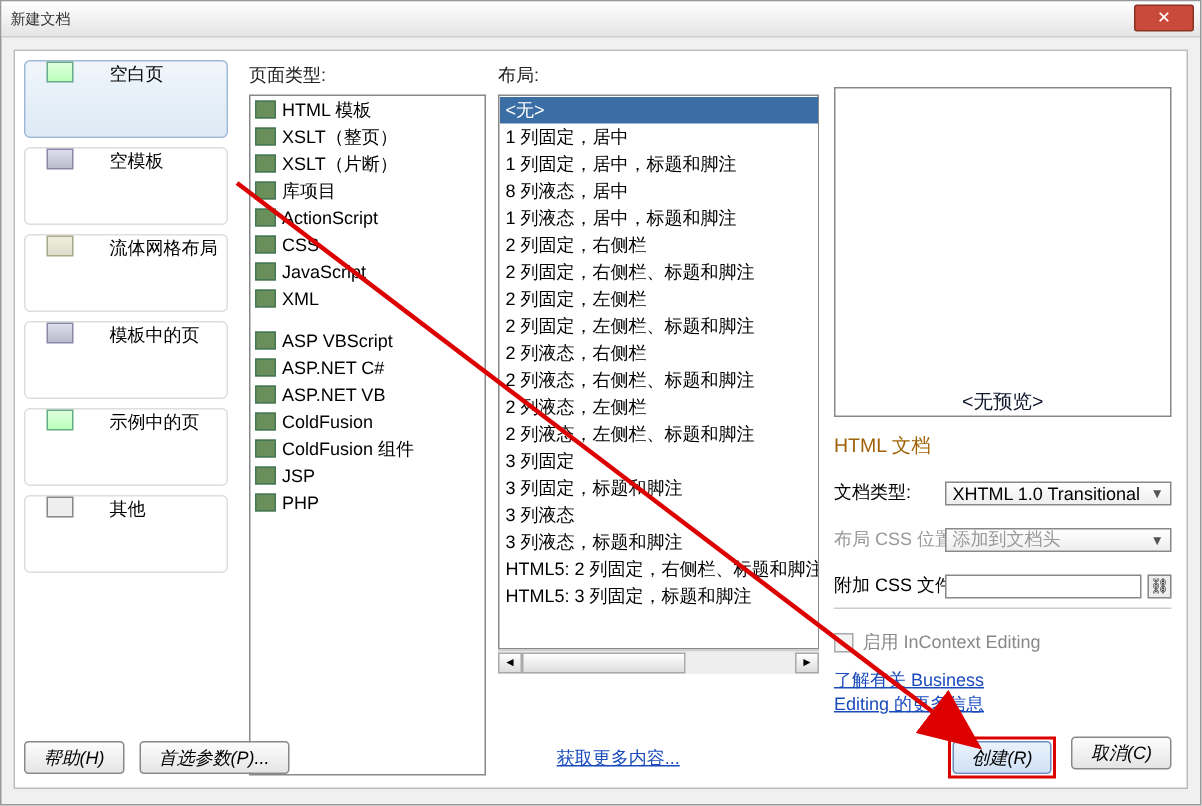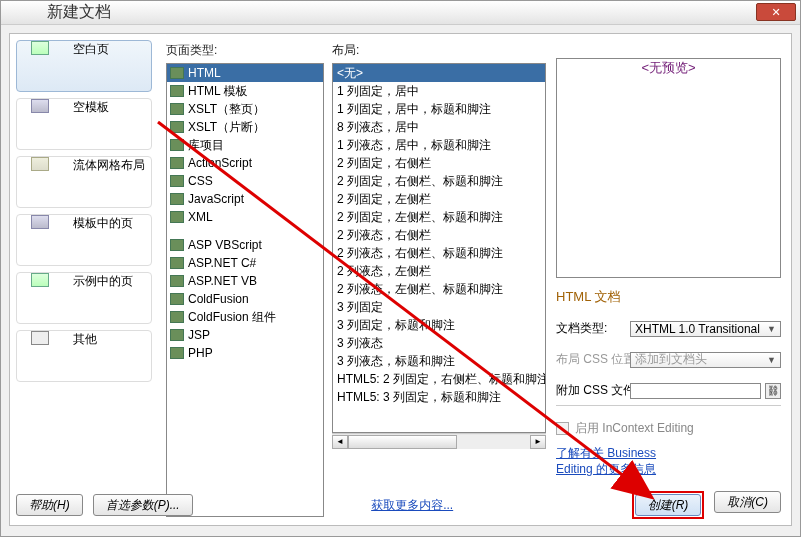--- a/index.html
+++ b/index.html
@@ -1,19 +1,19 @@
 <!DOCTYPE html>
 <html><head>
 <meta charset="utf-8">
 <style>
 * { box-sizing: border-box; margin: 0; padding: 0; }
 body { font-family: "Microsoft YaHei", SimSun, sans-serif; font-size: 12px; background: #e8e8e8; width: 801px; height: 537px; overflow: hidden; position: relative; }
 .dialog { position: absolute; top: 0; left: 0; width: 801px; height: 537px; background: #f0f0f0; border: 1px solid #999; }
 .titlebar { height: 24px; background: linear-gradient(#fff, #e4e4e4); border-bottom: 1px solid #ccc; display: flex; align-items: center; padding: 0 6px; position: relative; }
-.titlebar-text { font-size: 16px; color: #333; flex: 1; margin-left: 40px; }
+.titlebar-text { font-size: 10px; color: #333; flex: 1; }
 .close-btn { position: absolute; right: 4px; top: 2px; width: 40px; height: 18px; background: #c94a3b; border: 1px solid #832; color: #fff; text-align: center; line-height: 16px; border-radius: 2px; font-size: 11px; }
 .body { position: absolute; top: 32px; left: 8px; right: 8px; bottom: 10px; background: #fff; border: 1px solid #bbb; }
 .left-pane { position: absolute; top: 6px; left: 6px; width: 136px; bottom: 40px; }
 .left-item { height: 52px; display: flex; padding-left: 14px; gap: 24px; background: #fff; border: 1px solid #ddd; margin-bottom: 6px; border-radius: 4px; cursor: pointer; }
 .left-item.selected { background: linear-gradient(#f0f6fb,#dde9f5); border: 1px solid #9db8d6; }
 .left-icon { width: 18px; height: 14px; border: 1px solid #6a8; background: linear-gradient(#dfd,#bfb); }
 .left-icon.alt { border-color: #88a; background: linear-gradient(#dde,#bbc); }
 .left-icon.alt2 { border-color: #aa8; background: linear-gradient(#eed,#ddc); }
 .left-icon.code { border-color: #888; background: #eee; }
 .col-label { font-size: 12px; color: #222; padding: 2px 0 4px 0; }
@@ -22,21 +22,21 @@
 .page-type-list { height: 454px; }
 .pt-item { display: flex; align-items: center; height: 18px; padding: 0 3px; gap: 4px; cursor: pointer; white-space: nowrap; font-size: 12px; }
 .pt-item.selected { background: #3a6ea5; color: #fff; }
 .pt-icon { width: 14px; height: 12px; background: #6a8f5a; border: 1px solid #475; }
 .pt-spacer { height: 10px; }
 .layout-col { position: absolute; top: 6px; left: 322px; width: 214px; bottom: 40px; }
 .layout-list { height: 370px; overflow-x: auto; overflow-y: auto; }
 .lo-item { height: 18px; line-height: 18px; padding: 0 4px; cursor: pointer; white-space: nowrap; font-size: 12px; }
 .lo-item.selected { background: #3a6ea5; color: #fff; }
 .right-col { position: absolute; top: 6px; left: 546px; right: 10px; bottom: 40px; }
-.preview-box { border: 1px solid #888; height: 220px; display: flex; align-items: flex-start; justify-content: center; color: #701a75; font-size: 13px; background: #fff; margin-top: 18px; }
+.preview-box { border: 1px solid #888; height: 220px; display: flex; align-items: flex-end; justify-content: center; color: #0f172a; font-size: 13px; background: #fff; margin-top: 18px; }
 .preview-label { margin-top: 10px; font-size: 13px; color: #a16207; }
 .form-row { display: flex; align-items: center; margin-top: 14px; gap: 4px; font-size: 12px; }
 .form-row label { width: 70px; white-space: nowrap; }
 .select { flex: 1; height: 16px; border: 1px solid #888; background: linear-gradient(#fff,#eee); padding: 0 4px; font-size: 12px; display: flex; align-items: center; justify-content: space-between; }
 .select .arrow { font-size: 9px; color: #555; }
 .disabled { color: #999; }
 .chain-icon { width: 16px; height: 16px; border: 1px solid #888; background: #eee; display: inline-flex; align-items: center; justify-content: center; font-size: 10px; }
 .checkbox-row { display: flex; align-items: center; gap: 6px; margin-top: 14px; font-size: 12px; color: #888; }
 .checkbox-box { width: 13px; height: 13px; border: 1px solid #aaa; background: #f4f4f4; }
 .hr { border-top: 1px solid #ccc; margin-top: 6px; }
@@ -89,24 +89,20 @@
       </div>
       <div class="left-item">
         <span class="left-icon code"></span>
         <span>其他</span>
       </div>
     </div>
 
     <div class="page-type-col">
       <div class="col-label">页面类型:</div>
       <div class="listbox page-type-list" id="ptList">
-          <div class="pt-item selected">
-            <span class="pt-icon"></span>
-            <span>HTML</span>
-          </div>
           <div class="pt-item">
             <span class="pt-icon"></span>
             <span>HTML 模板</span>
           </div>
           <div class="pt-item">
             <span class="pt-icon"></span>
             <span>XSLT（整页）</span>
           </div>
           <div class="pt-item">
             <span class="pt-icon"></span>

